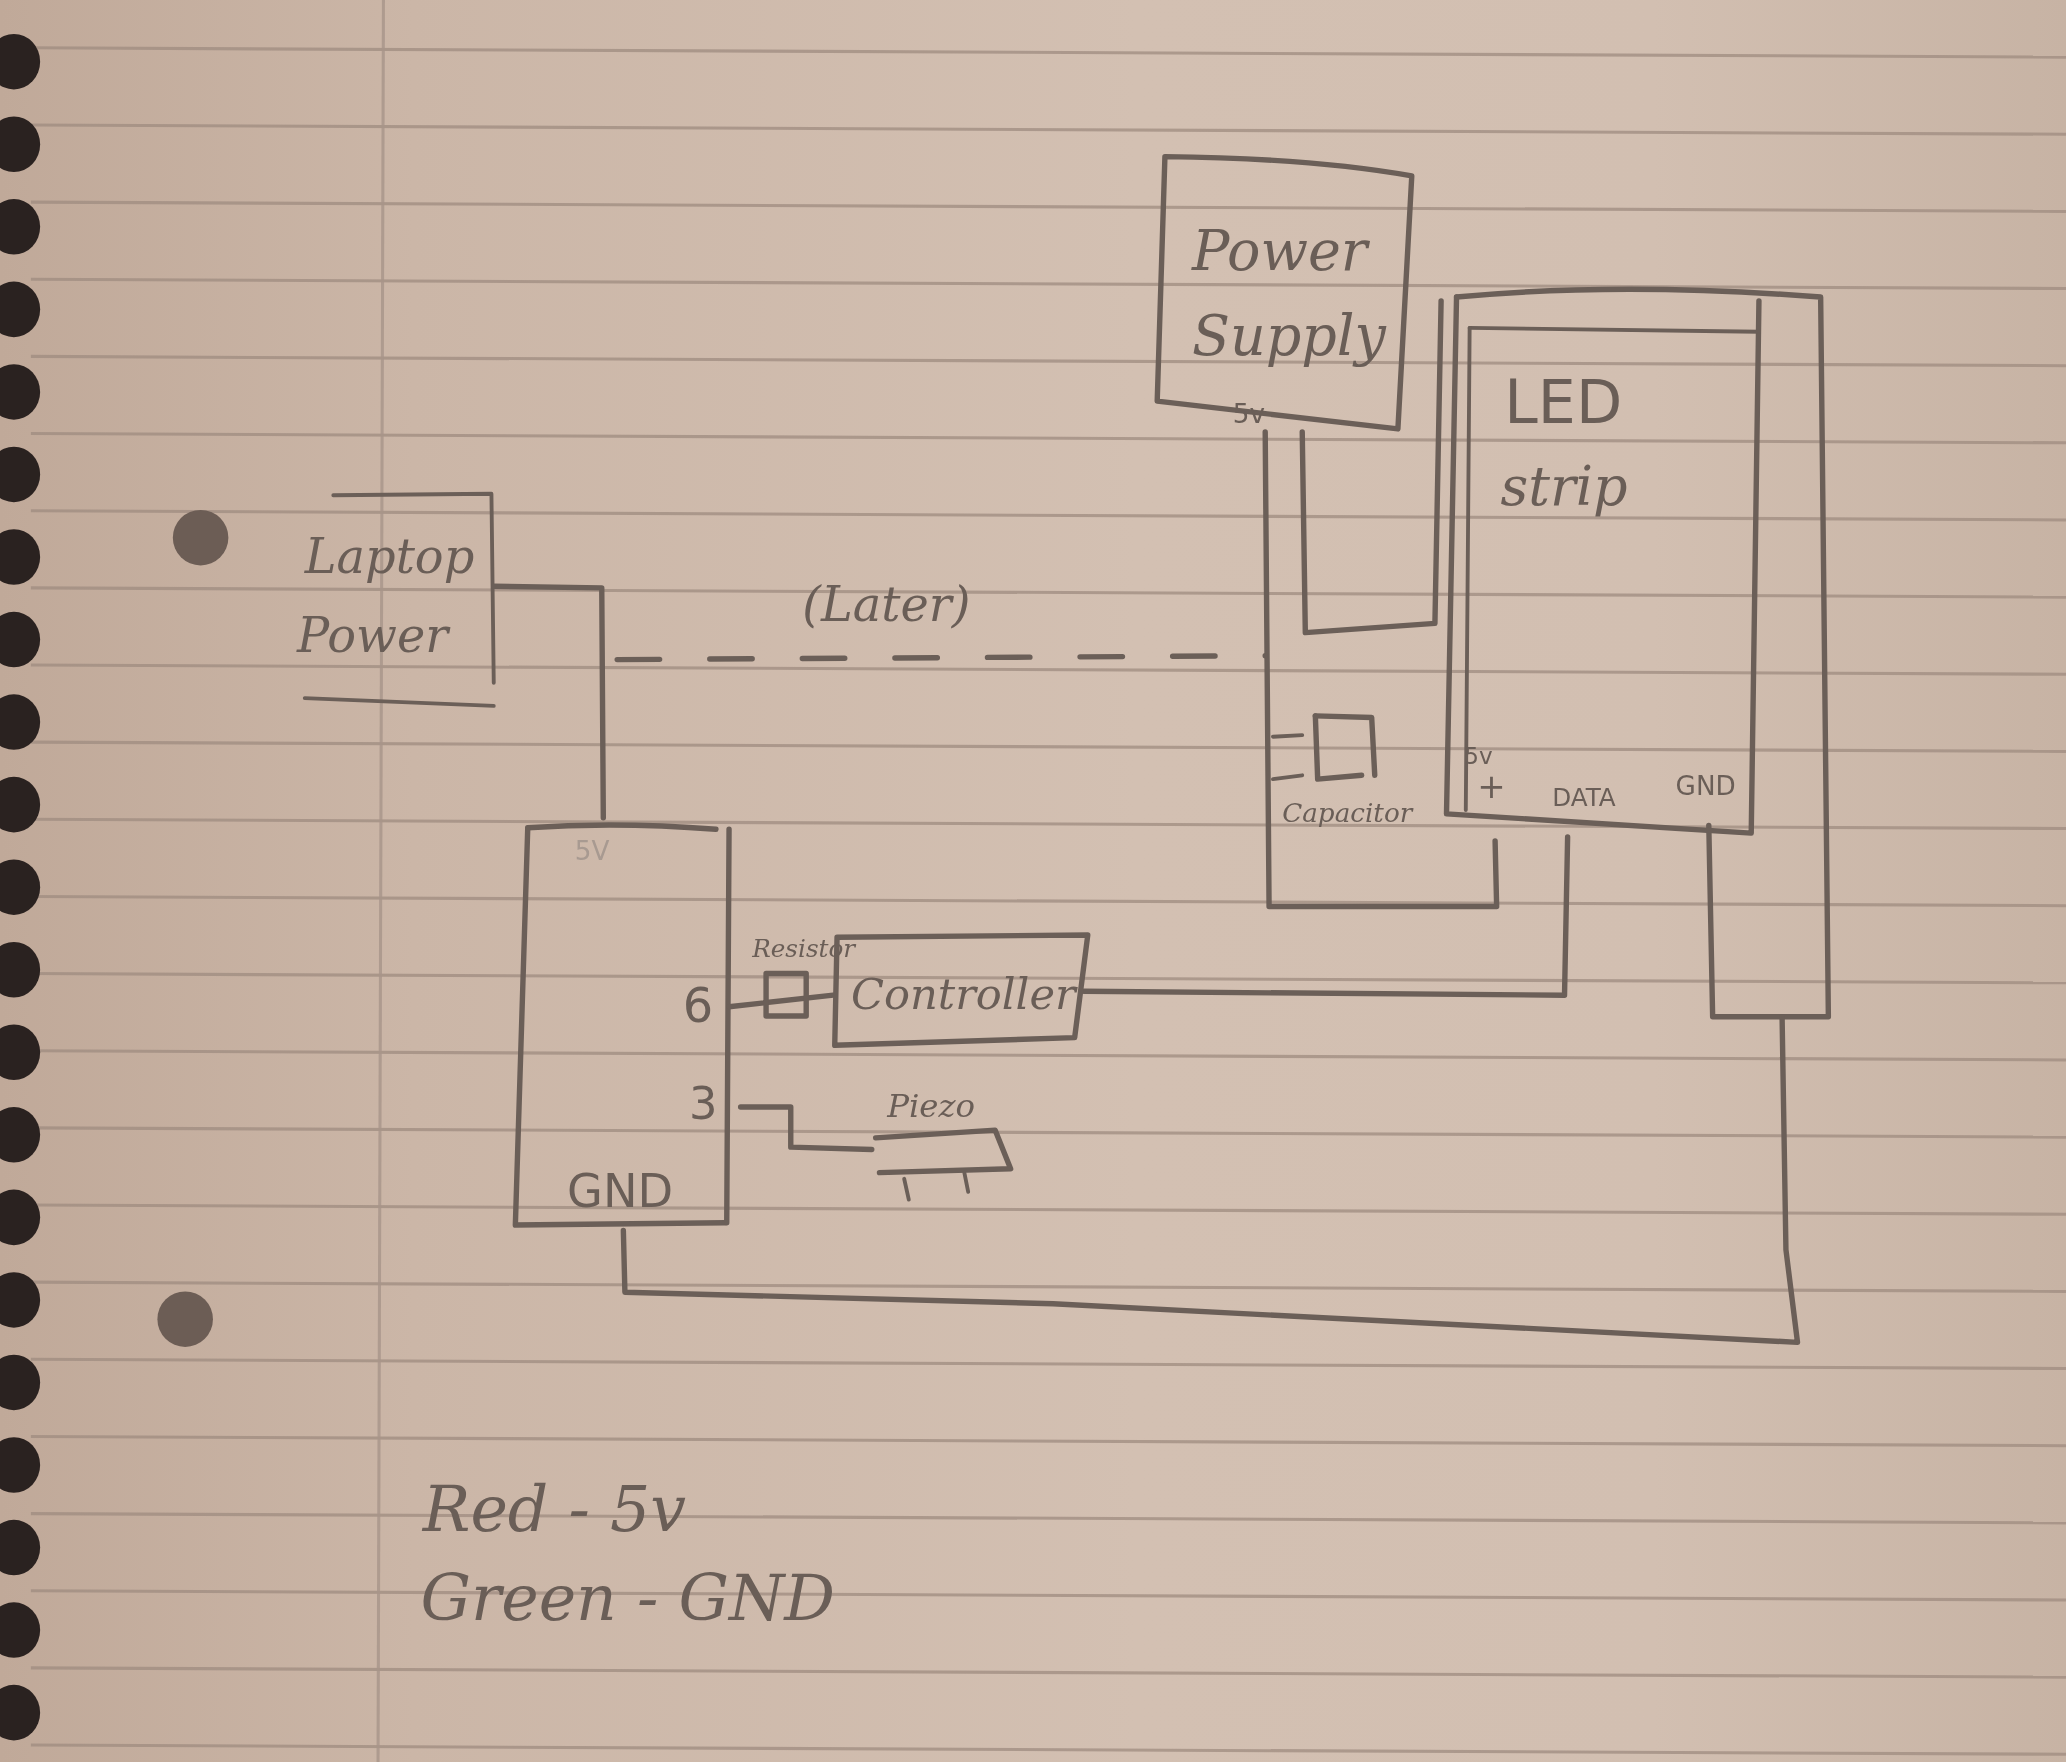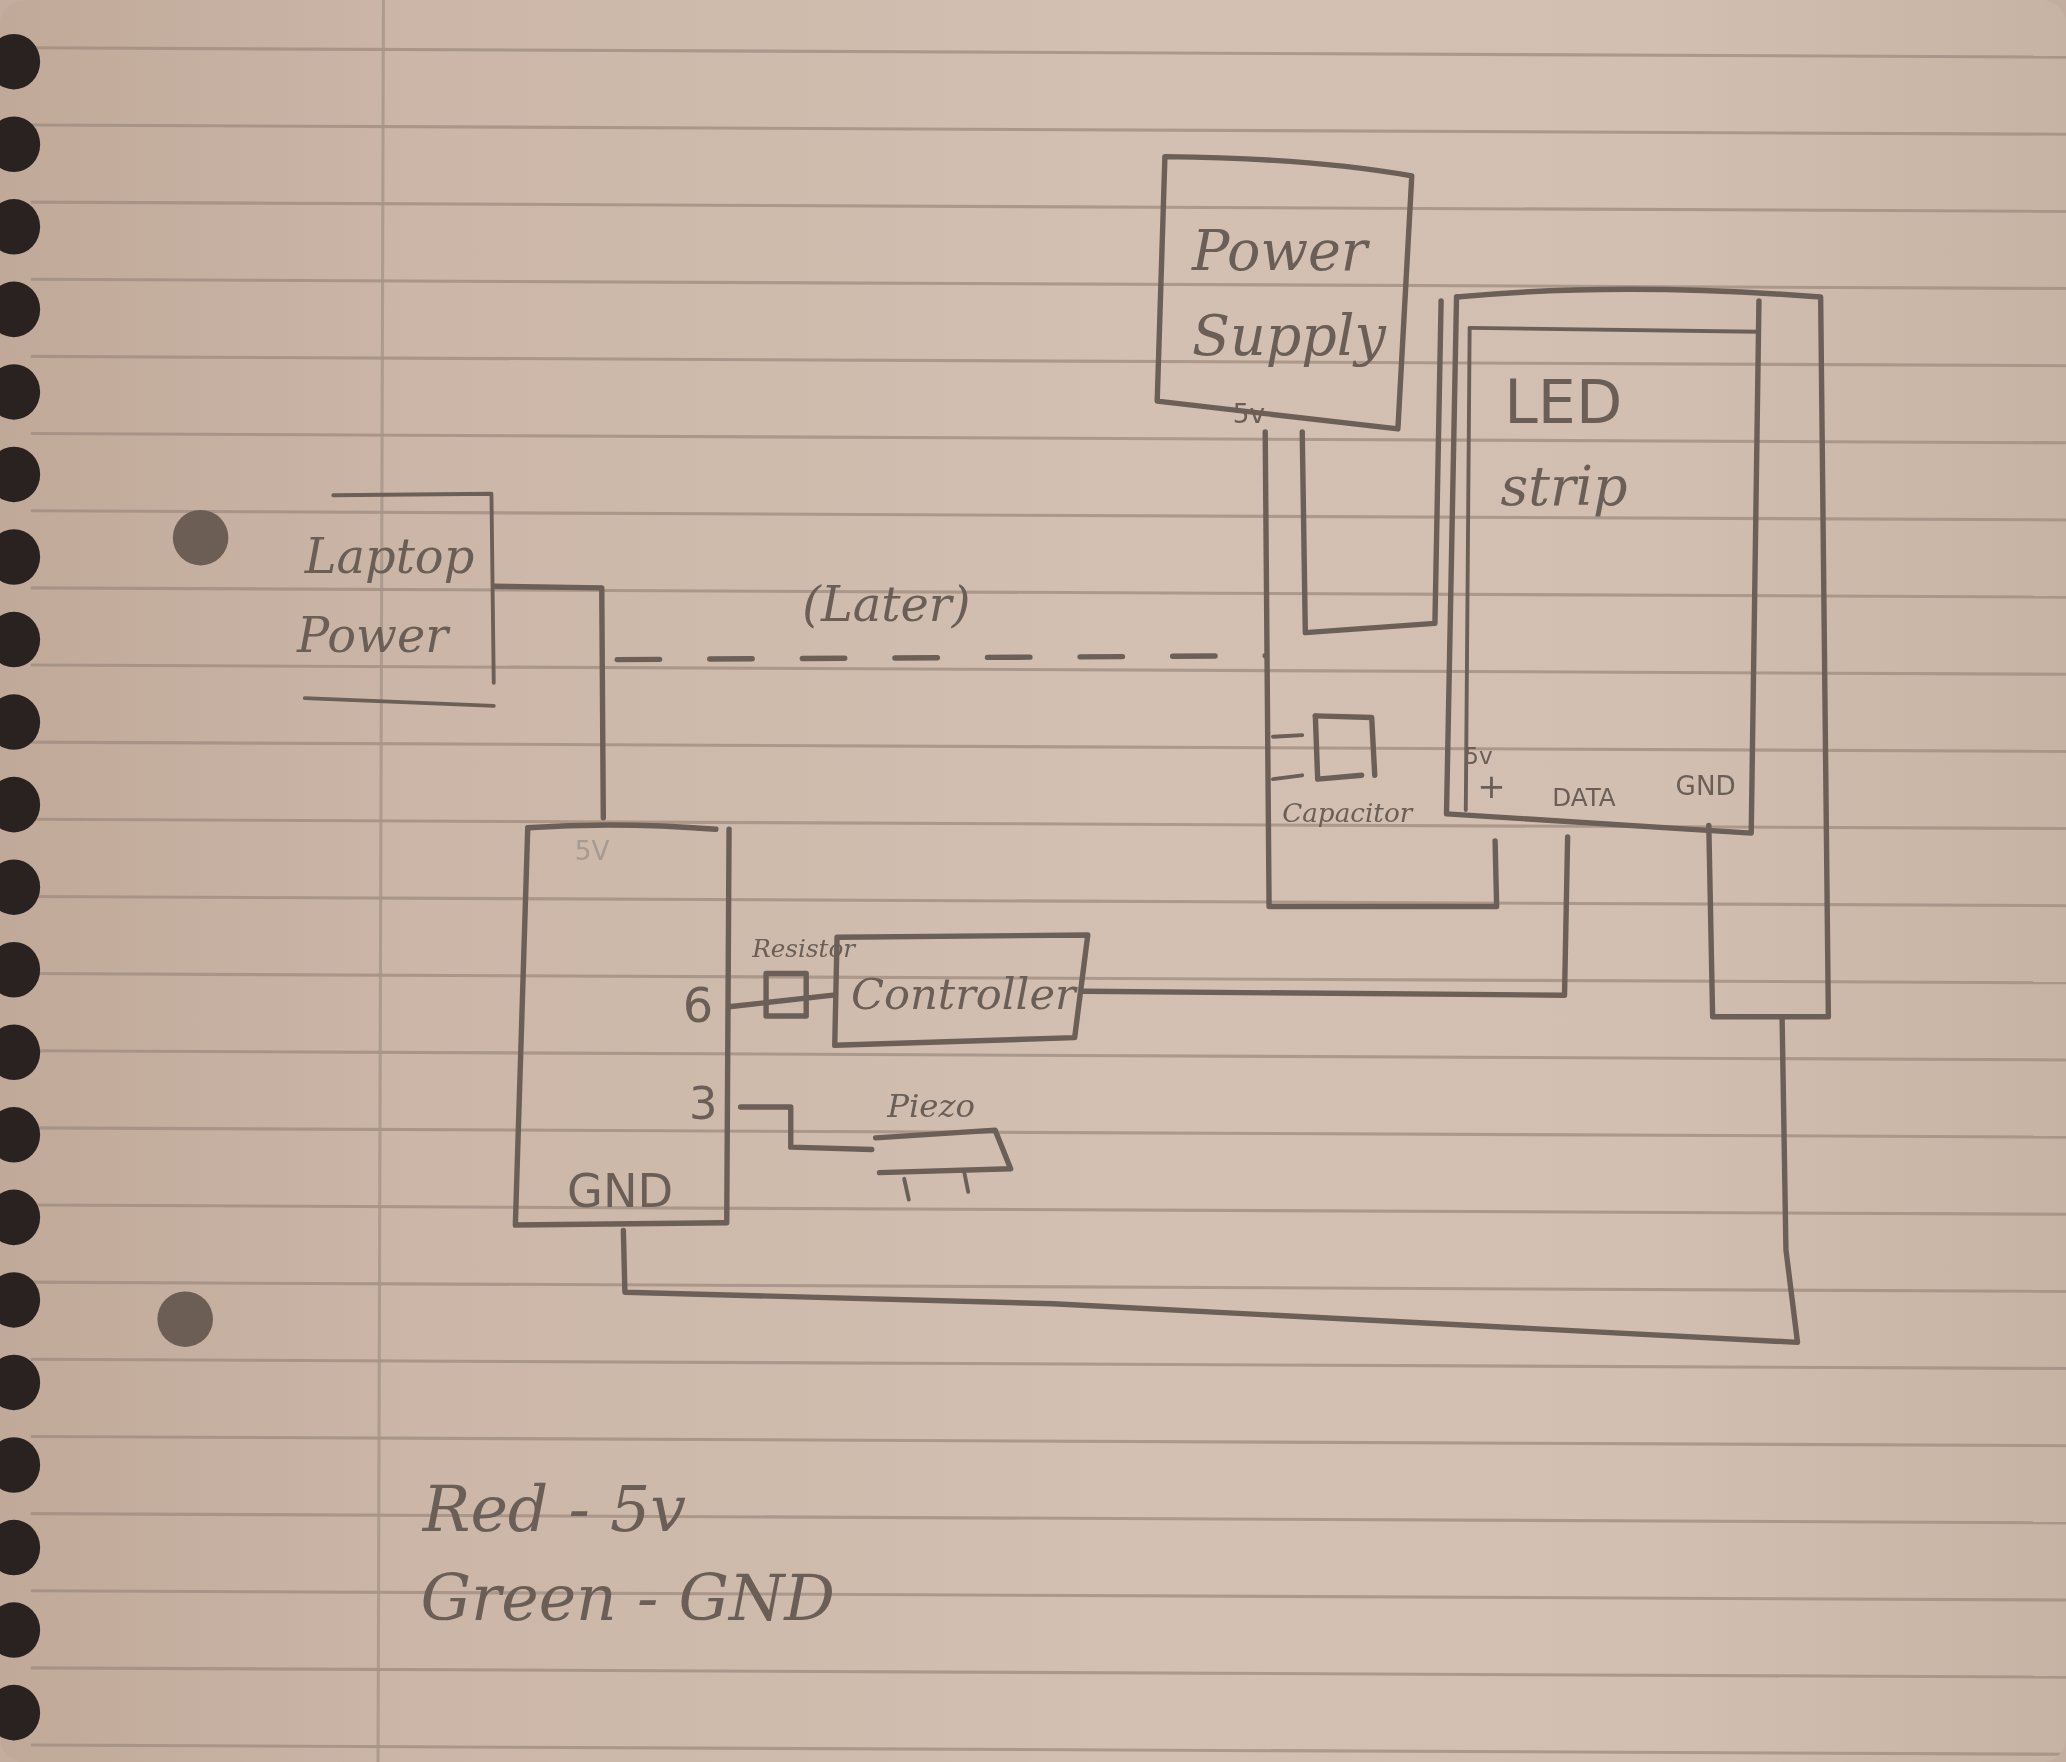--- a/index.html
+++ b/index.html
@@ -5,21 +5,20 @@
   html, body { margin: 0; padding: 0; }
   body {
     width: 2066px; height: 1762px; overflow: hidden;
     background: #c3ad9e;
     font-family: "DejaVu Sans", sans-serif;
   }
   #page {
     position: relative; width: 2066px; height: 1762px;
     background: linear-gradient(90deg, #c0a999 0%, #cbb6a7 20%, #d3c0b2 55%, #d2bfb1 80%, #c7b3a4 100%);
     overflow: hidden;
-    border-radius: 24px;
   }
   svg { position: absolute; left: 0; top: 0; }
   .rule { stroke: #9f8c80; stroke-width: 4; opacity: 0.75; }
   .margin { stroke: #a8958a; stroke-width: 4; opacity: 0.8; }
   .ink { stroke: #6b5f58; stroke-width: 7; fill: none; stroke-linecap: round; stroke-linejoin: round; }
   .ink-thin { stroke: #6b5f58; stroke-width: 5; fill: none; stroke-linecap: round; stroke-linejoin: round; }
   .dash { stroke: #6b5f58; stroke-width: 7; fill: none; stroke-linecap: round; stroke-dasharray: 55 65; }
   .hw { fill: #6a5e57; font-family: "DejaVu Serif", serif; font-style: italic; }
   .hw-sans { fill: #6a5e57; font-family: "DejaVu Sans", sans-serif; }
   .faint { fill: #a89a91; }

